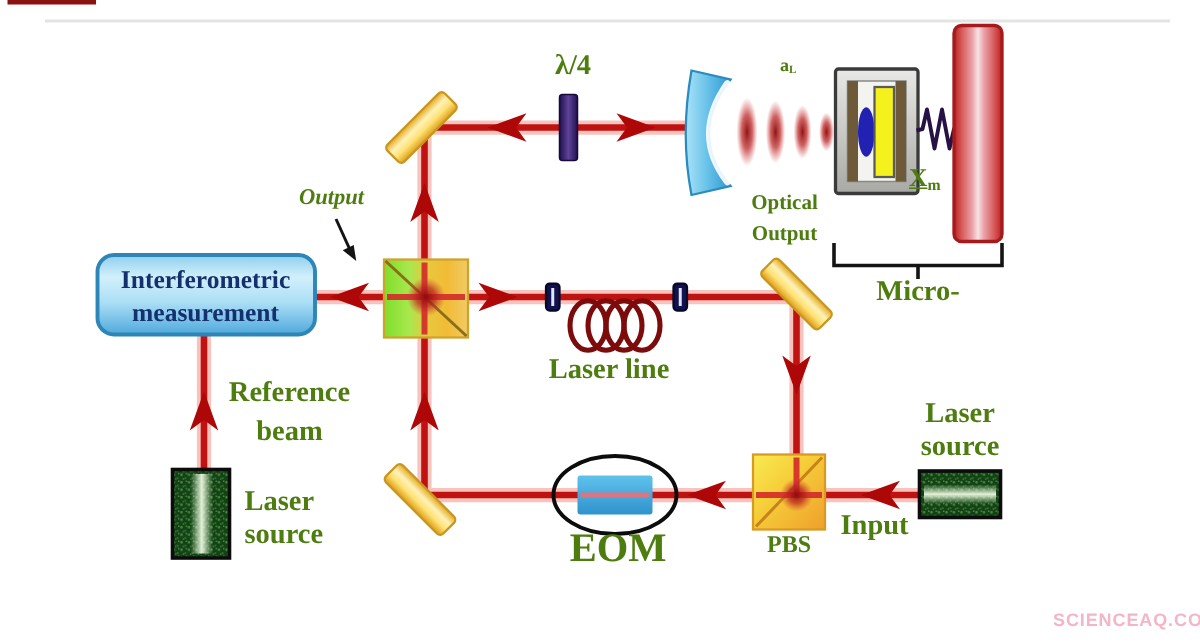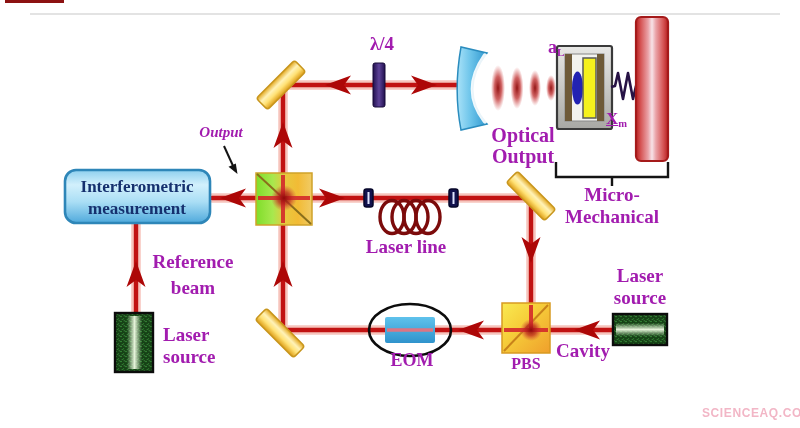--- a/index.html
+++ b/index.html
@@ -1,19 +1,19 @@
 <!DOCTYPE html>
 <html><head>
 <meta charset="utf-8">
 <style>
   html,body{margin:0;padding:0;background:#ffffff;}
   #stage{position:relative;width:800px;height:428px;background:#ffffff;overflow:hidden;
          font-family:"Liberation Serif",serif;}
   #diagram{position:absolute;left:0;top:0;}
-  .lbl{position:absolute;font-family:"Liberation Serif",serif;font-weight:700;color:#a21caf;
+  .lbl{position:absolute;font-family:"Liberation Serif",serif;font-weight:700;color:#4d7c0f;
        white-space:nowrap;transform:translateX(-50%);text-align:center;line-height:1.12;}
   .lbl span{display:block;}
   .la{transform:none;} 
   .sub{font-size:62%;font-weight:700;vertical-align:-22%;}
   .box-text{color:#15306e;}
   .watermark{position:absolute;font-family:"Liberation Sans",sans-serif;font-weight:700;
              color:#f2b6c6;font-size:12px;letter-spacing:0.6px;transform:none;}
 </style>
 </head>
 <body>
@@ -226,36 +226,35 @@
 </svg>
 
 <div class="lbl" style="left:221px;top:124px;font-size:15px;font-style:italic;">
   <span>Output</span>
 </div>
 
 <div class="lbl" style="left:382px;top:33px;font-size:19px;">
   <span>λ/4</span>
 </div>
 
-<div class="lbl la" style="left:548px;top:37px;font-size:18px;">
+<div class="lbl la" style="left:520px;top:37px;font-size:12px;">
   <span style="display:inline">a</span><sub class="sub">L</sub>
 </div>
 
-<div class="lbl" style="left:523px;top:125px;font-size:20px;line-height:21px;">
+<div class="lbl" style="left:523px;top:125px;font-size:14px;line-height:21px;">
   <span>Optical</span>
   <span>Output</span>
 </div>
 
 <div class="lbl la" style="left:606px;top:109px;font-size:17px;text-decoration:underline;">
   <span style="display:inline">X</span><sub class="sub">m</sub>
 </div>
 
 <div class="lbl" style="left:612px;top:184px;font-size:19px;line-height:22px;">
   <span>Micro-</span>
-  <span>Mechanical</span>
 </div>
 
 <div class="lbl" style="left:193px;top:249px;font-size:19px;line-height:26px;">
   <span>Reference</span>
   <span>beam</span>
 </div>
 
 <div class="lbl box-text" style="left:137px;top:176px;font-size:17px;line-height:22px;">
   <span>Interferometric</span>
   <span>measurement</span>
@@ -263,30 +262,30 @@
 
 <div class="lbl la" style="left:163px;top:324px;font-size:19px;line-height:22px;text-align:left;">
   <span>Laser</span>
   <span>source</span>
 </div>
 
 <div class="lbl" style="left:406px;top:236px;font-size:19px;">
   <span>Laser line</span>
 </div>
 
-<div class="lbl" style="left:412px;top:350px;font-size:18px;">
+<div class="lbl" style="left:412px;top:350px;font-size:27px;">
   <span>EOM</span>
 </div>
 
 <div class="lbl" style="left:526px;top:355px;font-size:16px;">
   <span>PBS</span>
 </div>
 
 <div class="lbl" style="left:583px;top:340px;font-size:19px;">
-  <span>Cavity</span>
+  <span>Input</span>
 </div>
 
 <div class="lbl" style="left:640px;top:265px;font-size:19px;line-height:22px;">
   <span>Laser</span>
   <span>source</span>
 </div>
 
 <div class="lbl watermark" style="left:702px;top:407px;">
   <span>SCIENCEAQ.COM</span>
 </div>

